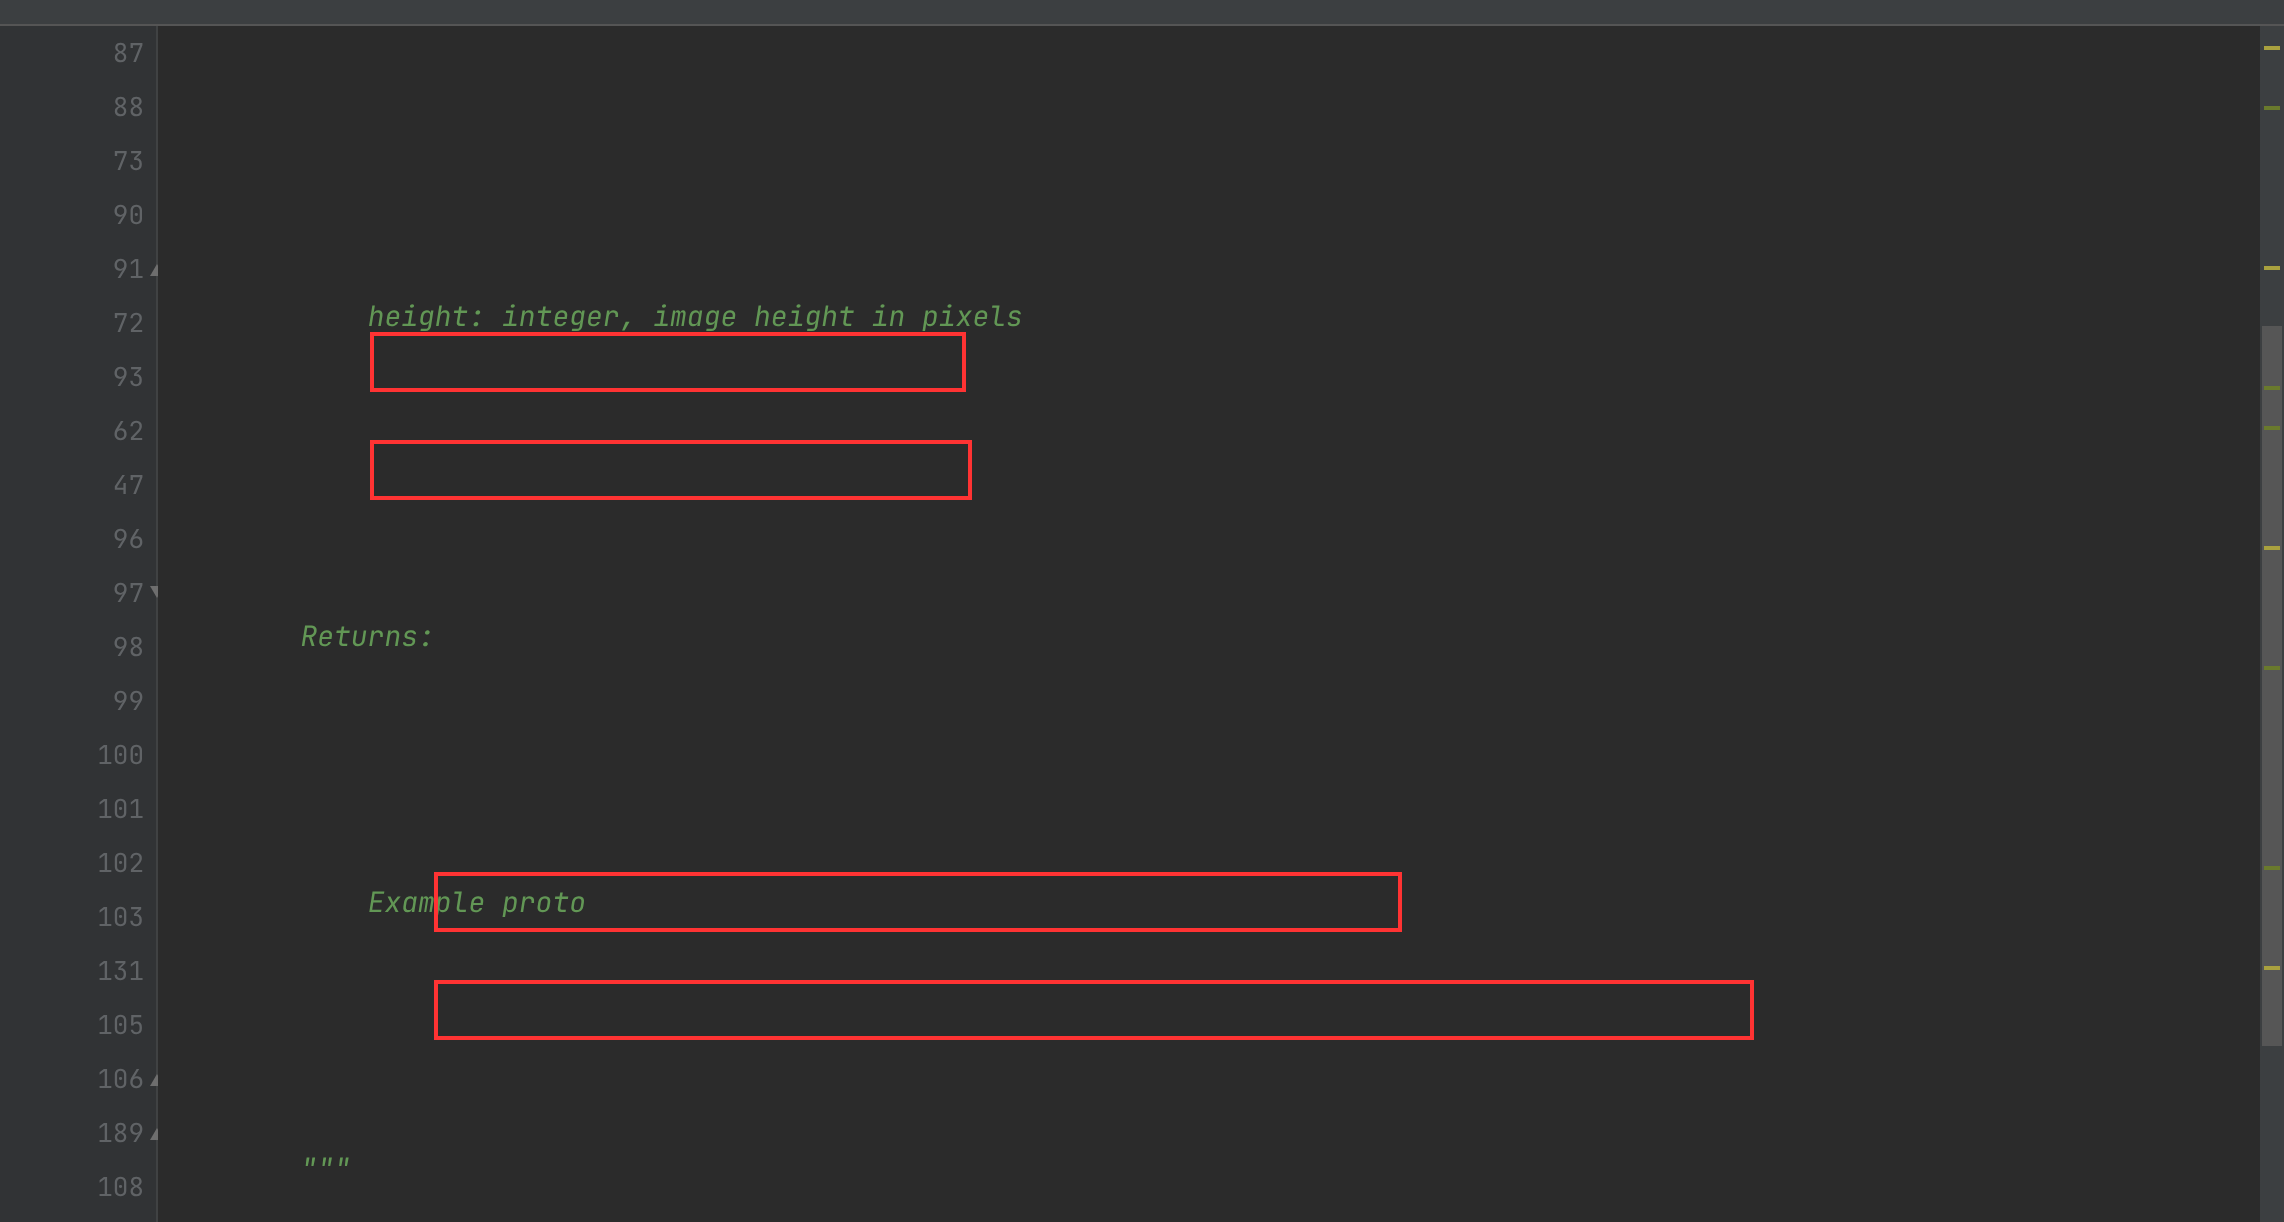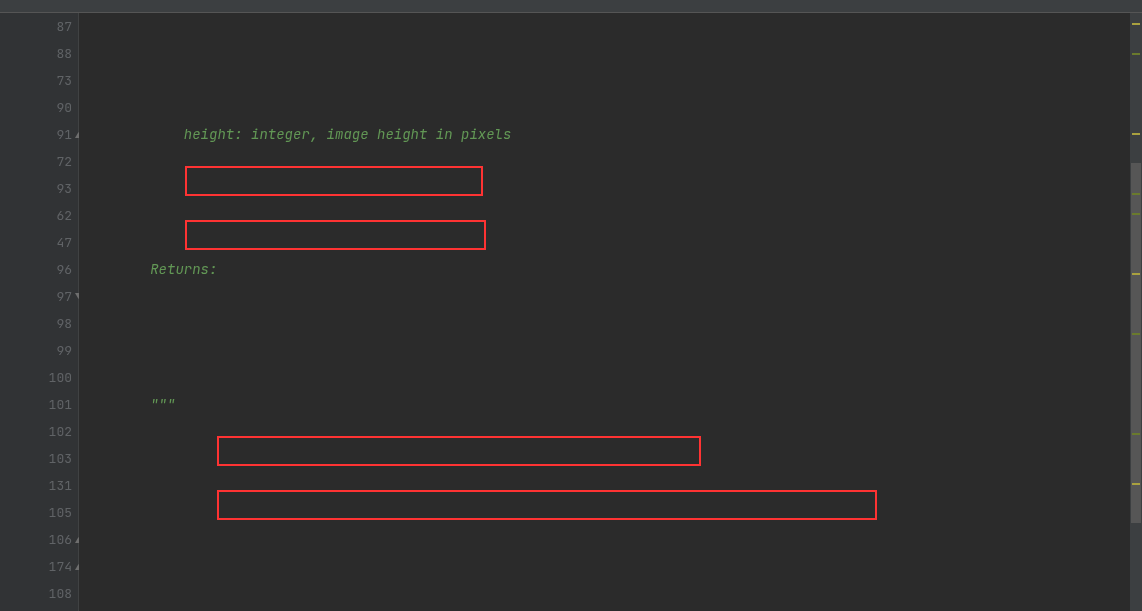--- a/index.html
+++ b/index.html
@@ -68,20 +68,21 @@
     background: #2b2b2b;
     position: relative;
     white-space: pre;
     padding-left: 4px;
     box-sizing: border-box;
   }
   .code-line {
     height: 27px;
     display: block;
     position: relative;
+    margin-top: 25px;
   }
   .code-line > span.txt {
     display: inline-block;
     vertical-align: top;
   }
   
   .c-comment   { color: #808080; font-style: italic; }
   .c-doc       { color: #629755; font-style: italic; }
   
   .hl {
@@ -190,21 +191,21 @@
       </div>
       <div class="gutter-line">
         <span class="ln">106</span>
         <span class="fold-icon fold-end">
           <svg width="9" height="9">
             <polygon points="1,8 8,8 4.5,2"></polygon>
           </svg>
         </span>
       </div>
       <div class="gutter-line">
-        <span class="ln">174</span>
+        <span class="ln">189</span>
         <span class="fold-icon fold-end">
           <svg width="9" height="9">
             <polygon points="1,8 8,8 4.5,2"></polygon>
           </svg>
         </span>
       </div>
       <div class="gutter-line">
         <span class="ln">108</span>
       </div>
       <div class="gutter-line">
@@ -213,20 +214,21 @@
     </div>
 
   <div class="code">
 
     
     <div class="code-line"><span class="txt"><span class="c-doc">            </span><span class="c-doc">height: integer,</span><span class="c-doc c-comment"> image height in pixels</span></span></div>
     
     
     <div class="code-line"><span class="txt"><span class="c-doc">        </span><span class="c-doc">Returns:</span></span></div>
     
+    <div class="code-line"><span class="txt"><span class="c-doc">            </span><span class="c-doc">Example proto</span></span></div>
     
     <div class="code-line"><span class="txt"><span class="c-doc">        </span><span class="c-doc">"""</span></span></div>
     
     
     
     
     
     
     
     

